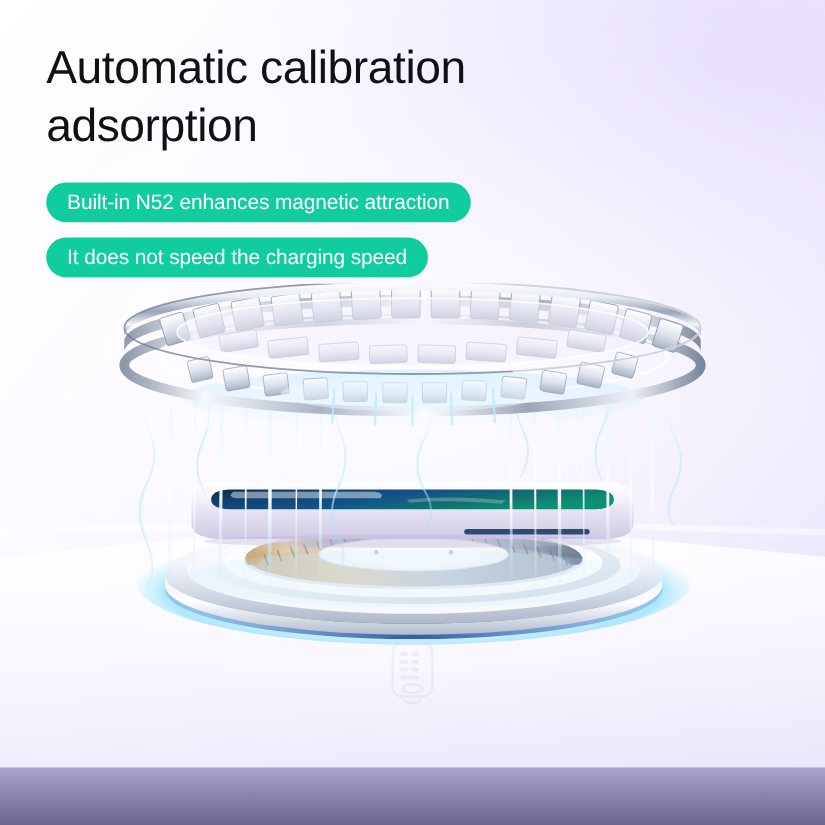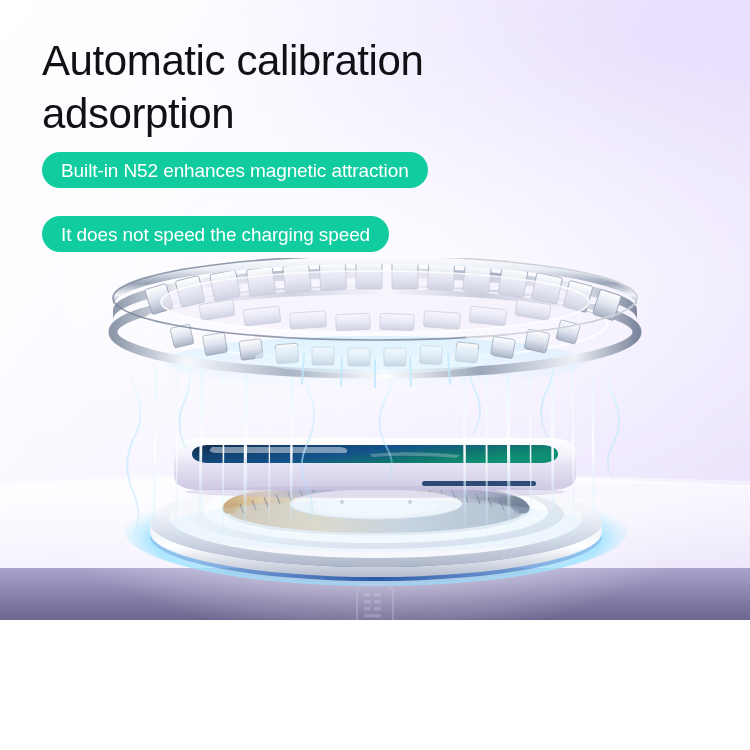--- a/index.html
+++ b/index.html
@@ -8,21 +8,21 @@
     padding: 0;
     background: #ffffff;
   }
   body {
     font-family: "Liberation Sans", sans-serif;
   }
 
   #poster {
     position: relative;
     width: 750px;
-    height: 620px;
+    height: 750px;
     overflow: hidden;
     background: linear-gradient(128deg, #ffffff 0%, #fbfaff 26%, #f3efff 52%, #ece5fd 78%, #e7dffc 100%);
   }
 
   
   .bg-glow {
     position: absolute;
     inset: 0;
     background:
       radial-gradient(115% 70% at 50% 46%, rgba(255,255,255,0.85) 0%, rgba(255,255,255,0.30) 42%, rgba(255,255,255,0) 72%),
@@ -164,21 +164,21 @@
     border-radius: 999px;
     background: #10cc9e;
     color: #ffffff;
     font-family: "Liberation Sans", sans-serif;
     font-size: 19px;
     line-height: 1;
     letter-spacing: -0.1px;
     white-space: nowrap;
     box-sizing: border-box;
   }
-  .pill-1 { left: 42px; top: 152px; }
+  .pill-1 { left: 42px; top: 166px; }
   .pill-2 { left: 42px; top: 216px; }
 </style>
 </head>
 <body>
 
 <div id="poster">
 
   <div class="bg-glow"></div>
 
   <div class="floor-haze"></div>

